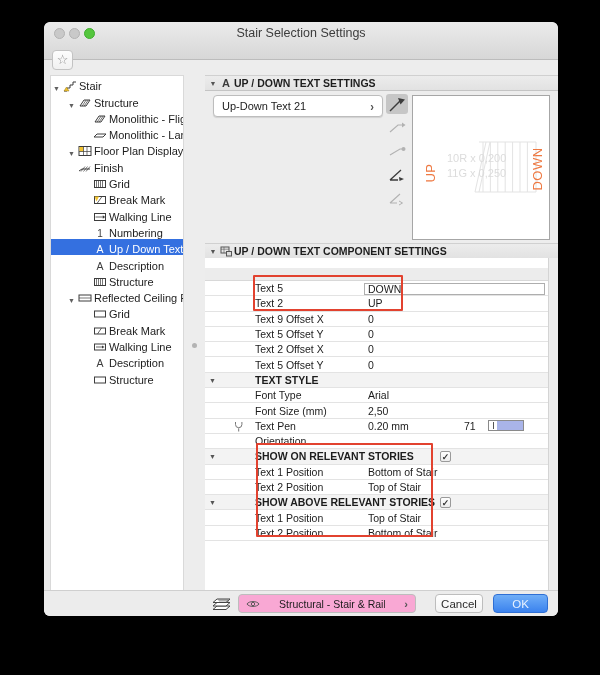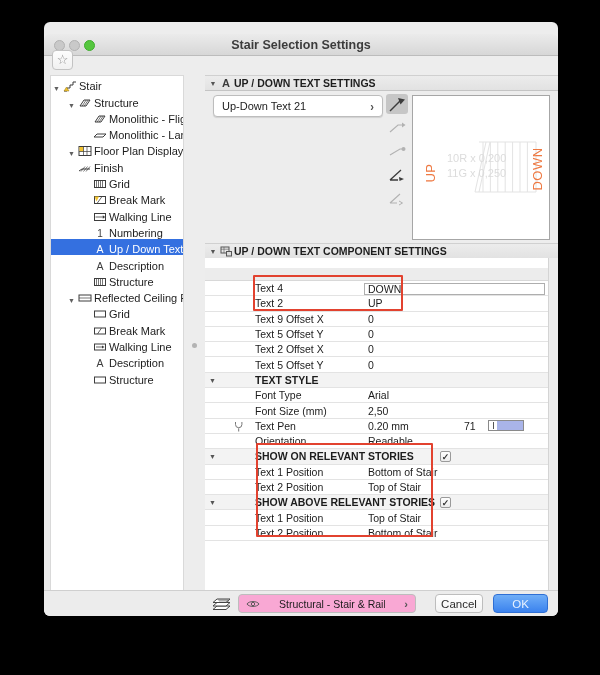--- a/index.html
+++ b/index.html
@@ -1,22 +1,22 @@
 <!DOCTYPE html>
 <html><head>
 <meta charset="utf-8">
 <style>
   html,body{margin:0;padding:0;background:#000;width:600px;height:675px;overflow:hidden;
     font-family:"Liberation Sans",sans-serif;-webkit-font-smoothing:antialiased;}
   *{box-sizing:border-box;}
   .window{position:absolute;left:44px;top:22px;width:514px;height:594px;background:#ededed;
     border-radius:6px;box-shadow:0 12px 34px rgba(0,0,0,.55),0 0 0 1px rgba(0,0,0,.35);overflow:hidden;}
   
-  .titlebar{position:absolute;left:0;top:12px;width:100%;height:22px;
-    background:linear-gradient(#ebebeb,#d7d7d7);border-bottom:1px solid #bcbcbc;border-radius:6px 6px 0 0;font-weight:bold;}
+  .titlebar{position:absolute;left:0;top:0;width:100%;height:38px;
+    background:linear-gradient(#ebebeb,#d7d7d7);border-bottom:1px solid #bcbcbc;border-radius:6px 6px 0 0;}
   .tl{position:absolute;top:6px;width:11px;height:11px;border-radius:50%;}
   .tl.g1{left:10px;background:#c9c9c9;border:1px solid #b2b2b2;}
   .tl.g2{left:25px;background:#c9c9c9;border:1px solid #b2b2b2;}
   .tl.green{left:40px;background:#55c63e;border:1px solid #3fae2e;}
   .title{position:absolute;left:0;right:0;top:0;height:22px;line-height:22px;text-align:center;
     font-size:12.5px;color:#3c3c3c;}
   
   .fav{position:absolute;left:8px;top:28px;width:21px;height:20px;border:1px solid #c3c3c3;border-radius:4px;
     background:linear-gradient(#fdfdfd,#f1f1f1);font-size:13px;color:#8f8f8f;text-align:center;line-height:18px;padding:0;}
   .selinfo{position:absolute;right:6px;top:21px;text-align:right;font-size:10.5px;color:#222;line-height:13px;}
@@ -374,21 +374,21 @@
     </span>
     <span>UP / DOWN TEXT COMPONENT SETTINGS</span>
   </div>
 
   <div class="tablewrap">
     <div class="gapwhite"></div>
     <div class="graystrip"></div>
     <div id="table-rows">
         <div class="trow field">
           <span class="gut"></span>
-          <span class="lbl">Text 4</span>
+          <span class="lbl">Text 5</span>
           <input class="inline-input" type="text" value="DOWN" style="">
         </div>
         <div class="trow field">
           <span class="gut"></span>
           <span class="lbl">Text 2</span>
           <span class="val">UP</span>
         </div>
         <div class="trow field">
           <span class="gut"></span>
           <span class="lbl">Text 9 Offset X</span>
@@ -438,21 +438,20 @@
           <span class="val">0.20 mm</span>
           <span class="pennum">71</span>
           <span class="swatch">
             <span class="sline"></span>
             <span class="sfill" style="background:#a9b4e9"></span>
           </span>
         </div>
         <div class="trow field">
           <span class="gut"></span>
           <span class="lbl">Orientation</span>
-          <span class="val">Readable</span>
         </div>
         <div class="trow section">
           <span class="gut">
             <span class="tri">▼</span>
           </span>
           <span class="lbl" style="flex: 1 1 0%;">SHOW ON RELEVANT STORIES</span>
           <span class="checkbox">✓</span>
         </div>
         <div class="trow field">
           <span class="gut"></span>

